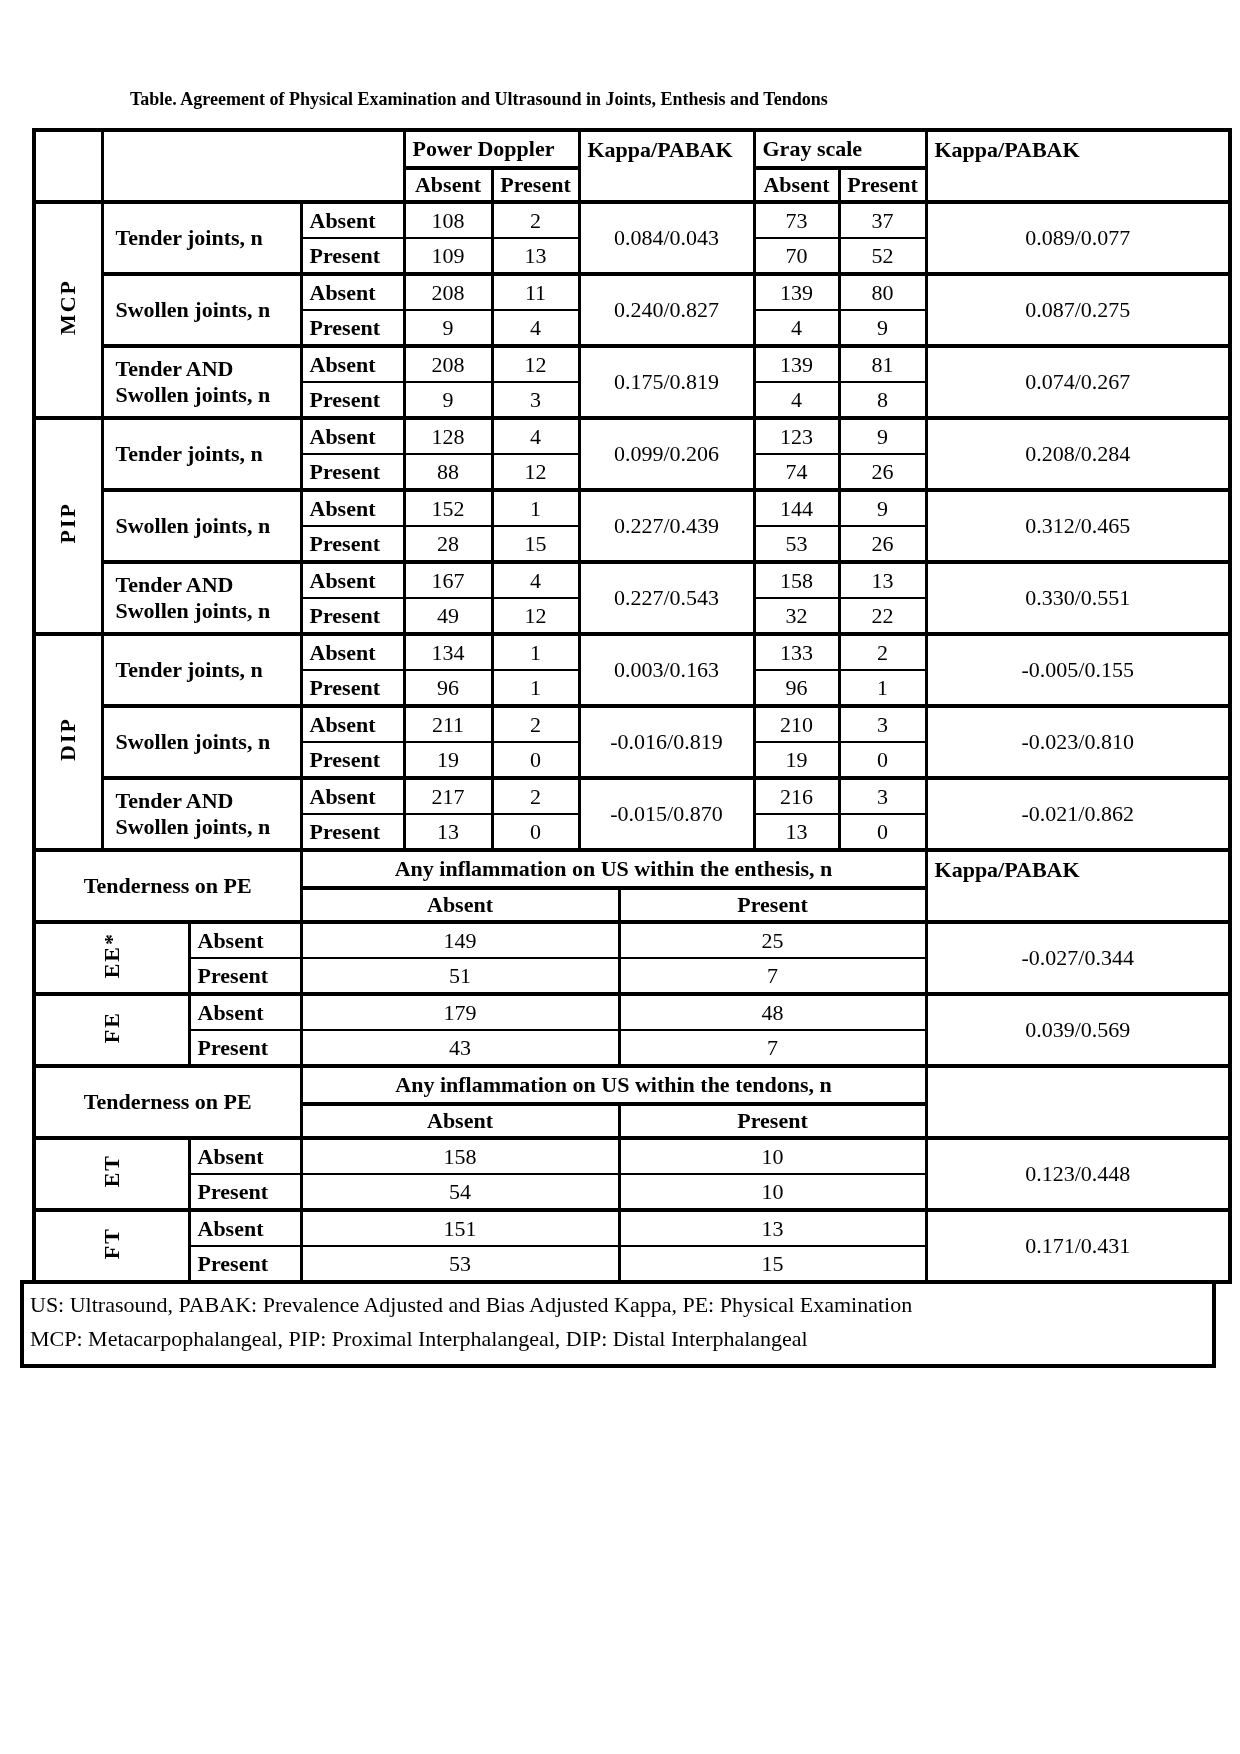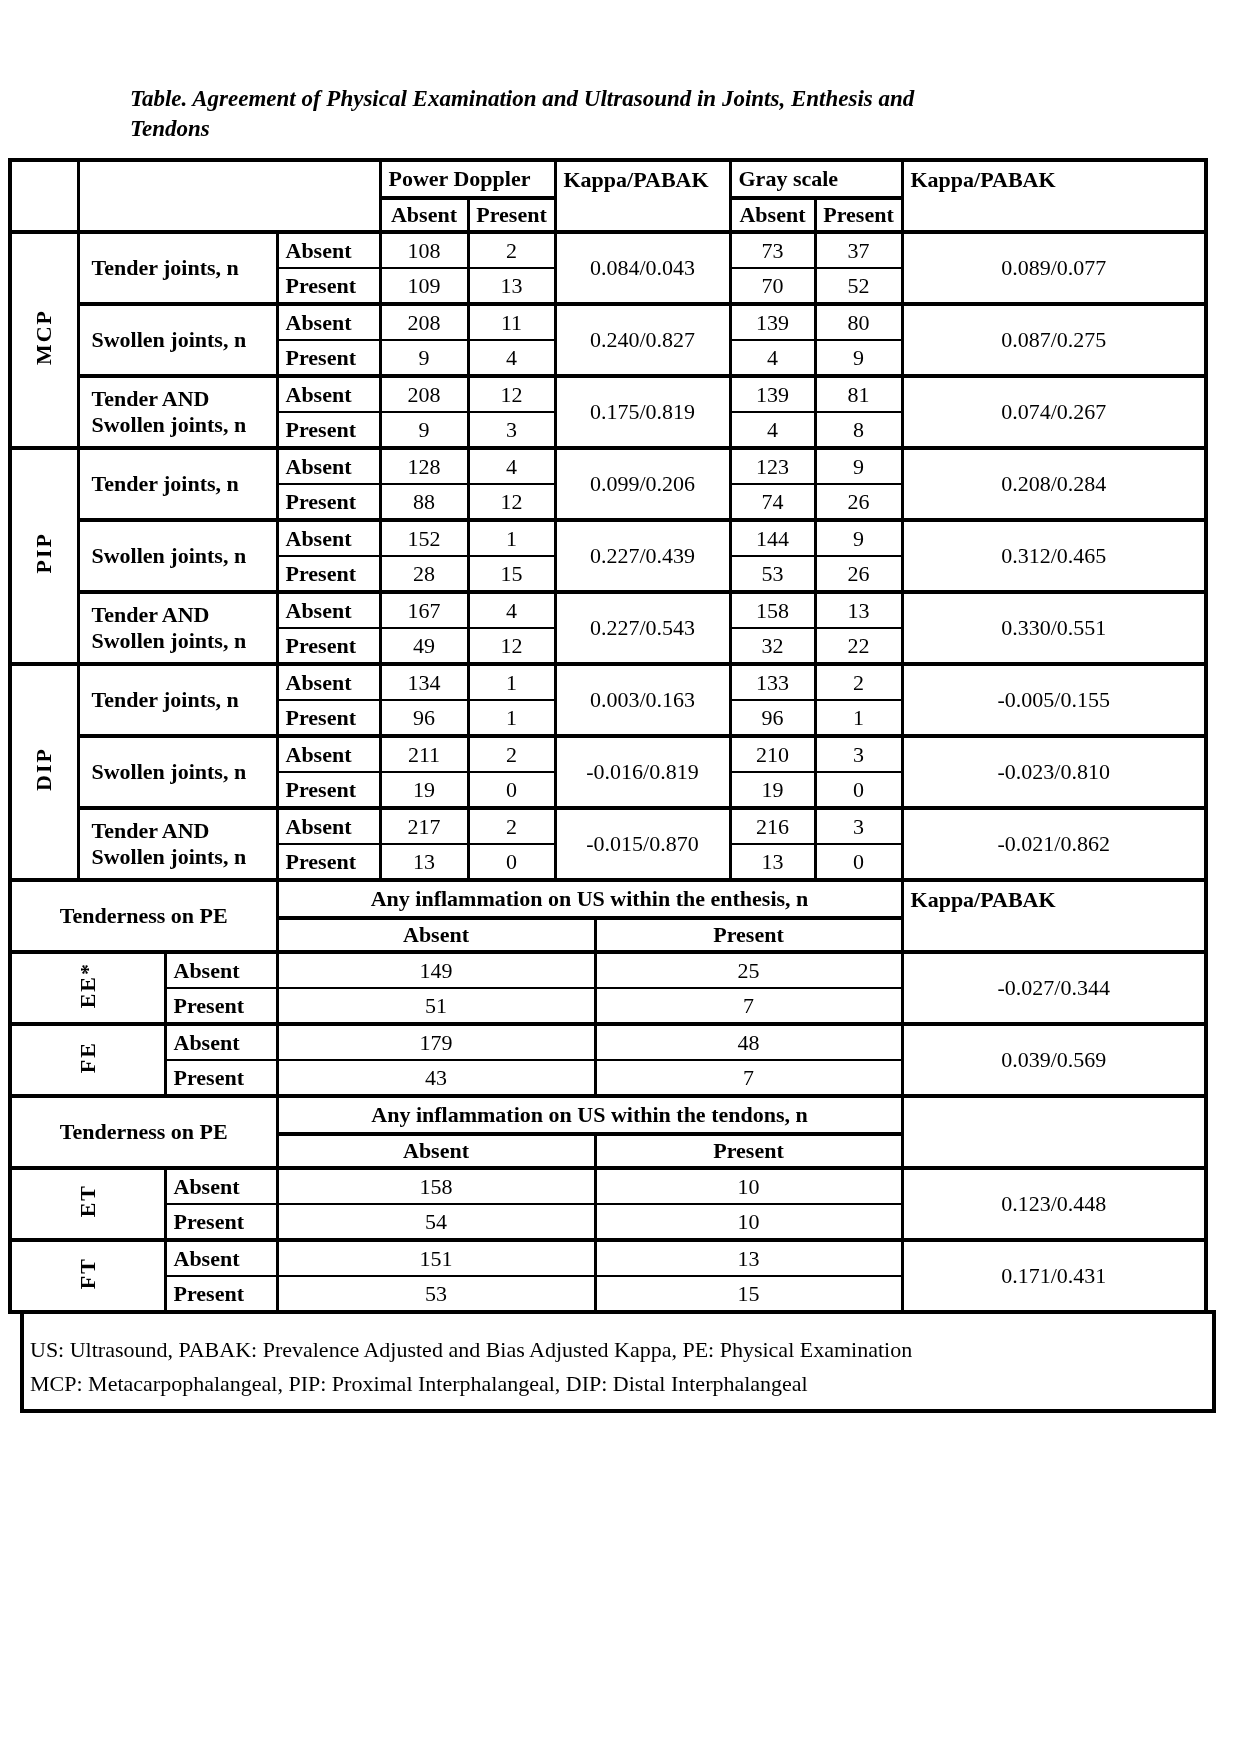--- a/index.html
+++ b/index.html
@@ -1,40 +1,40 @@
 <!DOCTYPE html>
 <html><head>
 <meta charset="utf-8">
 <style>
   html,body{margin:0;padding:0;background:#fff;}
   body{width:1240px;height:1754px;color:#000;font-family:"Liberation Serif",serif;overflow:hidden;}
   .page{position:relative;width:1240px;height:1754px;}
-  .title{margin:84px 0 4px 130px;width:830px;font-size:23px;font-weight:bold;line-height:30px;font-style:italic;}
-  .tbl{border-collapse:collapse;table-layout:fixed;margin-left:8px;width:1196px;}
+  .title{margin:84px 0 4px 130px;width:830px;font-size:18px;font-weight:bold;line-height:30px;}
+  .tbl{border-collapse:collapse;table-layout:fixed;margin-left:32px;width:1196px;}
   .tbl.first{margin-top:14px;}
   .tbl.sec{margin-top:-4px;border-radius:7px;}
   td{border:3px solid #000;border-top-width:4px;border-bottom-width:4px;text-align:center;
      font-size:22px;padding:0;vertical-align:middle;overflow:hidden;}
   .tbl{border:4px solid #000;}
   .bb2{border-bottom-width:2px;}
   .bt2{border-top-width:2px;}
   .hcell{font-weight:bold;}
   .left{text-align:left;padding-left:7px;}
   .top{vertical-align:top;padding-top:5px;}
   .mlab{font-weight:bold;text-align:left;padding-left:12px;line-height:1.2;}
   .rlab{font-weight:bold;text-align:left;padding-left:7px;}
   .num{font-weight:normal;}
   .vlab{font-weight:bold;}
   .vlab span{display:inline-block;writing-mode:vertical-rl;transform:rotate(180deg);
      font-weight:bold;font-size:22px;letter-spacing:2px;line-height:1;}
   tr.h1{height:38px;}
   tr.h2{height:34px;}
   tr.dr{height:36px;}
   .footnotes{margin-left:20px;margin-top:-4px;width:1182px;border:4px solid #000;
-     padding:19px 0 8px 6px;font-size:22px;line-height:34px;}
+     padding:4px 0 8px 6px;font-size:22px;line-height:34px;}
   .fn{white-space:nowrap;}
 </style>
 </head>
 <body>
 
 <div class="page">
 
   <div class="title">Table. Agreement of Physical Examination and Ultrasound in Joints, Enthesis and Tendons</div>
 
   <table class="tbl first">

